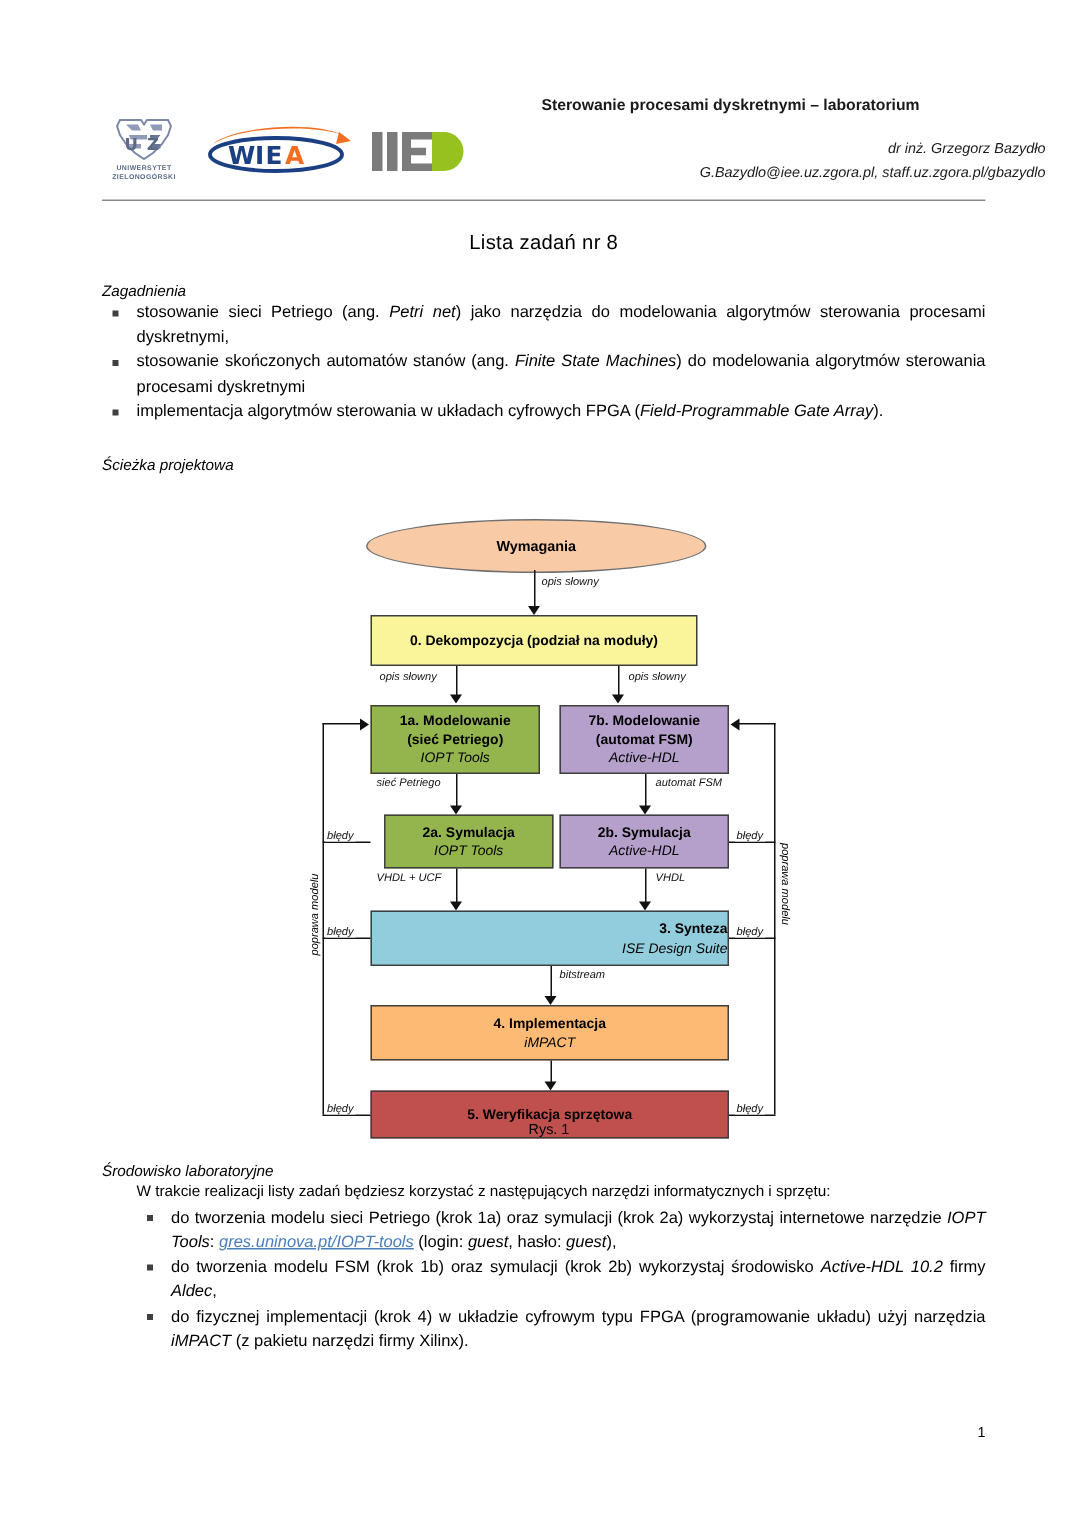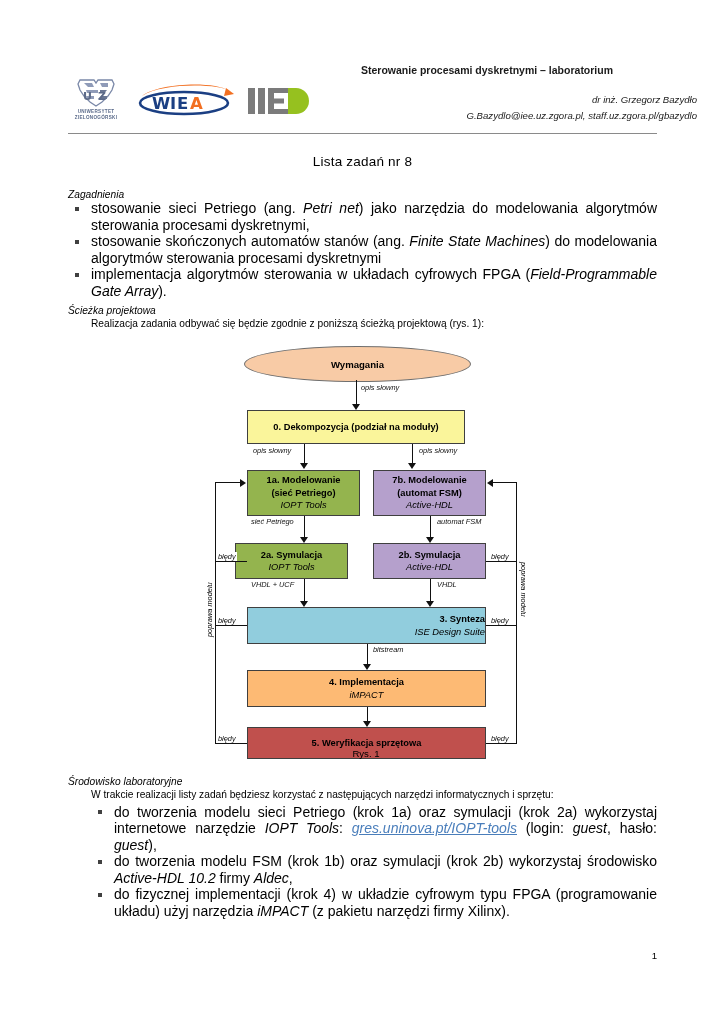--- a/index.html
+++ b/index.html
@@ -122,21 +122,21 @@
   }
 
   ul.bullets {
     margin: 0;
     padding: 0;
     list-style: none;
   }
   ul.bullets > li {
     position: relative;
     padding-left: 23px;
-    font-size: 14px;
+    font-size: 11px;
     line-height: 16.5px;
     text-align: justify;
   }
   ul.bullets > li::before {
     content: "";
     position: absolute;
     left: 7px;
     top: 6.5px;
     width: 4px; height: 4px;
     background: #404040;
@@ -325,21 +325,20 @@
     <div class="sect-head">Zagadnienia</div>
     <ul class="bullets" id="zagadnienia-list">
         <li><span>stosowanie sieci Petriego (ang. </span><span class="ital">Petri net</span><span>) jako narzędzia do modelowania algorytmów sterowania procesami dyskretnymi,</span></li>
         <li><span>stosowanie skończonych automatów stanów (ang. </span><span class="ital">Finite State Machines</span><span>) do modelowania algorytmów sterowania procesami dyskretnymi</span></li>
         <li><span>implementacja algorytmów sterowania w układach cyfrowych FPGA (</span><span class="ital">Field-Programmable Gate Array</span><span>).</span></li>
       </ul>
   </div>
 
   <div class="block" style="top:305px;">
     <div class="sect-head">Ścieżka projektowa</div>
-    <div class="indent-para">Realizacja zadania odbywać się będzie zgodnie z poniższą ścieżką projektową (rys. 1):</div>
   </div>
 
   <div class="flow">
 
     <div class="ellipse" style="left:48px; top:2px; width:225px; height:34px; background:#F8CBA6;">
       <span>Wymagania</span>
     </div>
 
     <div class="vline" style="left:159.5px; top:36px; height:26px;"></div>
     <div class="arrow-down" style="left:156px; top:60px;"></div>
@@ -370,21 +369,21 @@
     </div>
 
     <div class="vline" style="left:107.5px; top:172px; height:24px;"></div>
     <div class="arrow-down" style="left:104px; top:193px;"></div>
     <div class="edge-label" style="left:54px; top:173px;">sieć Petriego</div>
 
     <div class="vline" style="left:233.5px; top:172px; height:24px;"></div>
     <div class="arrow-down" style="left:230px; top:193px;"></div>
     <div class="edge-label" style="left:240px; top:173px;">automat FSM</div>
 
-    <div class="node" style="left:39px; top:199px; width:113px; height:36px; background:#94B44E;">
+    <div class="node" style="left:60px; top:199px; width:113px; height:36px; background:#94B44E;">
       <span>2a. Symulacja</span>
       <span class="sub">IOPT Tools</span>
     </div>
 
     <div class="node" style="left:177px; top:199px; width:113px; height:36px; background:#B5A0CC;">
       <span>2b. Symulacja</span>
       <span class="sub">Active-HDL</span>
     </div>
 
     <div class="vline" style="left:107.5px; top:235px; height:25px;"></div>

